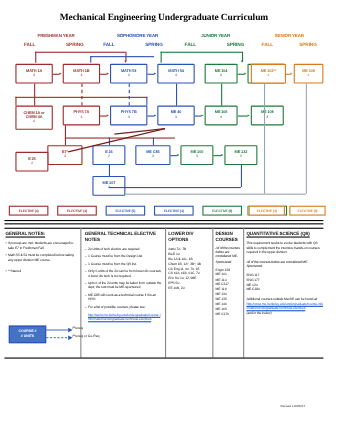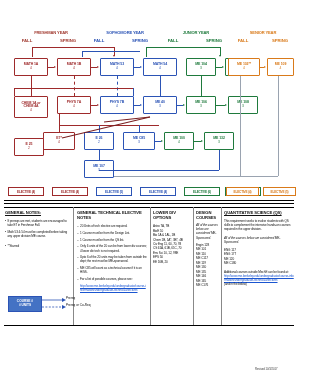--- a/index.html
+++ b/index.html
@@ -71,20 +71,21 @@
           align-items:center;justify-content:center;}
   .legbox div{font-size:3.2px;font-weight:bold;line-height:1.15;}
   .leglbl{position:absolute;font-size:3.1px;line-height:1.2;white-space:nowrap;}
   .revdate{position:absolute;font-size:2.7px;color:#333;white-space:nowrap;}
 </style>
 </head>
 <body>
 
 <div id="page">
 
+  <div class="title">Mechanical Engineering Undergraduate Curriculum</div>
 
   <div class="yearhdr c-fresh" style="left:18px;top:30px;width:66px;">FRESHMAN YEAR</div>
   <div class="yearhdr c-soph" style="left:88px;top:30px;width:74px;">SOPHOMORE YEAR</div>
   <div class="yearhdr c-jun" style="left:163px;top:30px;width:66px;">JUNIOR YEAR</div>
   <div class="yearhdr c-sen" style="left:232px;top:30px;width:62px;">SENIOR YEAR</div>
 
   <div class="semhdr c-fresh" style="left:12px;top:38px;width:30px;">FALL</div>
   <div class="semhdr c-fresh" style="left:52px;top:38px;width:32px;">SPRING</div>
   <div class="semhdr c-soph" style="left:84px;top:38px;width:30px;">FALL</div>
   <div class="semhdr c-soph" style="left:124px;top:38px;width:32px;">SPRING</div>

